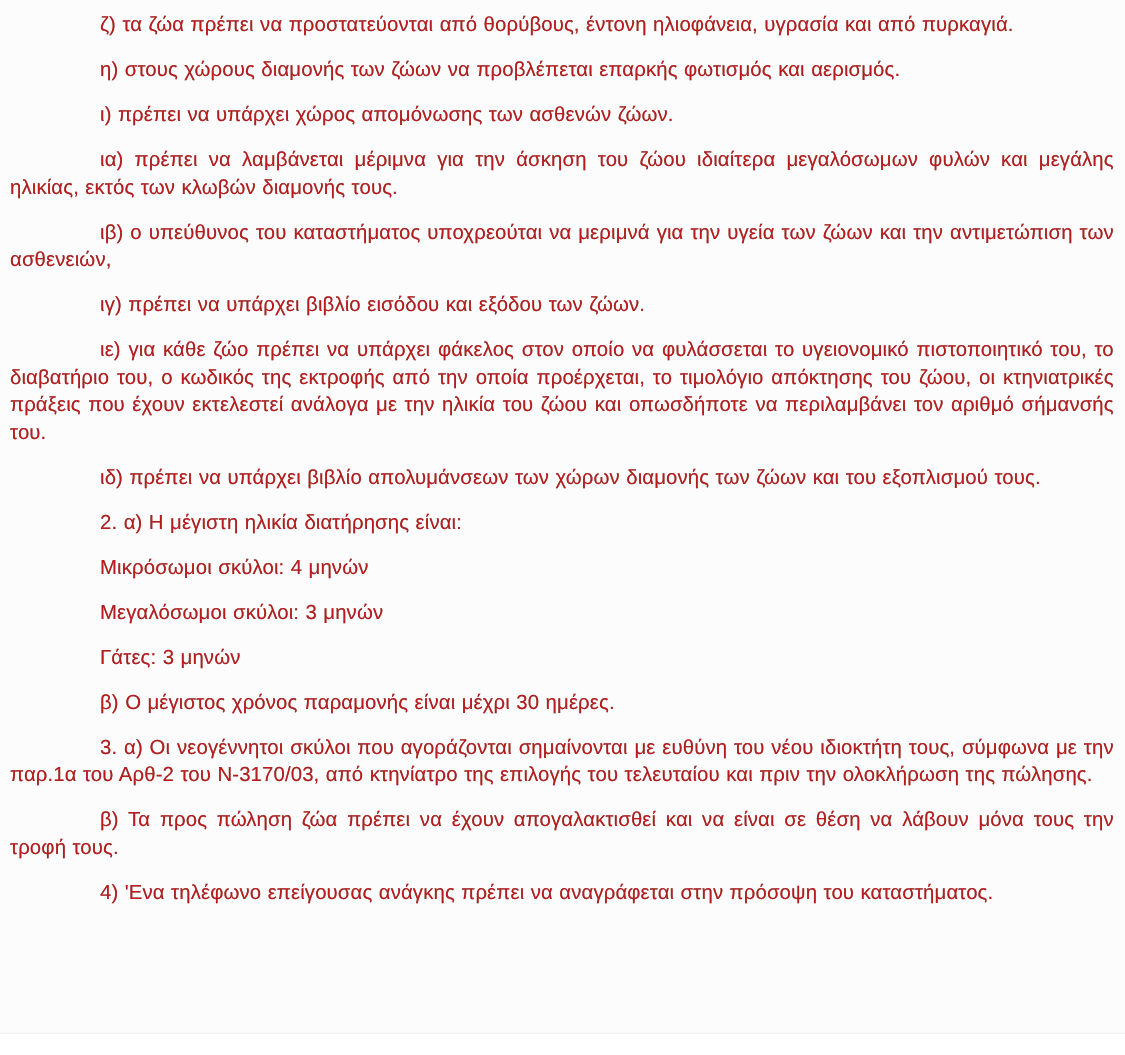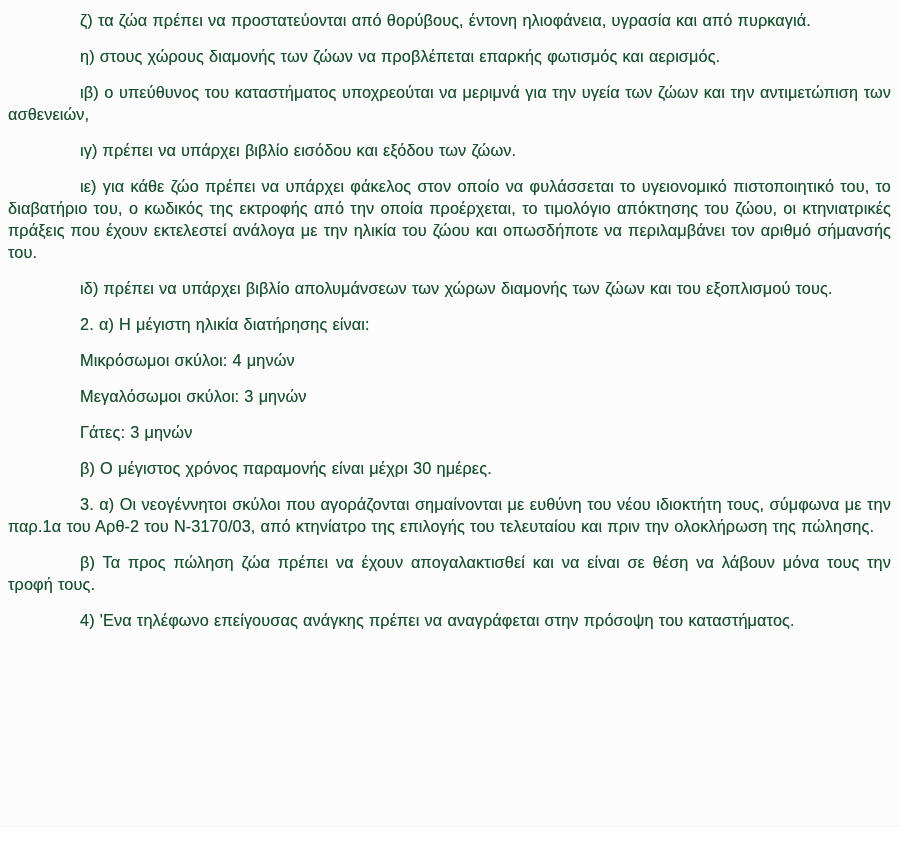--- a/index.html
+++ b/index.html
@@ -19,21 +19,21 @@
     width: 900px;
     height: 844px;
     background: #fcfcfc;
     box-sizing: border-box;
     padding: 9px 9px 0 8px;
   }
   .para {
     margin: 0 0 14px 0;
     font-size: 16.3px;
     line-height: 22px;
-    color: #14532d;
+    color: #b91c1c;
     text-align: justify;
     text-indent: 72px;
     letter-spacing: 0.1px;
     word-spacing: 0.5px;
     
     text-shadow: 0 0 0.4px rgba(60,60,60,0.55);
   }
   .page-edge {
     position: absolute;
     left: 0;
@@ -43,20 +43,22 @@
     background: #ffffff;
     border-top: 1px solid #f1f1f1;
   }
 </style>
 </head>
 <body>
 
 <div class="page">
   <p class="para">ζ) τα ζώα πρέπει να προστατεύονται από θορύβους, έντονη ηλιοφάνεια, υγρασία και από πυρκαγιά.</p>
   <p class="para">η) στους χώρους διαμονής των ζώων να προβλέπεται επαρκής φωτισμός και αερισμός.</p>
+  <p class="para">ι) πρέπει να υπάρχει χώρος απομόνωσης των ασθενών ζώων.</p>
+  <p class="para">ια) πρέπει να λαμβάνεται μέριμνα για την άσκηση του ζώου ιδιαίτερα μεγαλόσωμων φυλών και μεγάλης ηλικίας, εκτός των κλωβών διαμονής τους.</p>
   <p class="para">ιβ) ο υπεύθυνος του καταστήματος υποχρεούται να μεριμνά για την υγεία των ζώων και την αντιμετώπιση των ασθενειών,</p>
   <p class="para">ιγ) πρέπει να υπάρχει βιβλίο εισόδου και εξόδου των ζώων.</p>
   <p class="para">ιε) για κάθε ζώο πρέπει να υπάρχει φάκελος στον οποίο να φυλάσσεται το υγειονομικό πιστοποιητικό του, το διαβατήριο του, ο κωδικός της εκτροφής από την οποία προέρχεται, το τιμολόγιο απόκτησης του ζώου, οι κτηνιατρικές πράξεις που έχουν εκτελεστεί ανάλογα με την ηλικία του ζώου και οπωσδήποτε να περιλαμβάνει τον αριθμό σήμανσής του.</p>
   <p class="para">ιδ) πρέπει να υπάρχει βιβλίο απολυμάνσεων των χώρων διαμονής των ζώων και του εξοπλισμού τους.</p>
   <p class="para">2. α) Η μέγιστη ηλικία διατήρησης είναι:</p>
   <p class="para">Μικρόσωμοι σκύλοι: 4 μηνών</p>
   <p class="para">Μεγαλόσωμοι σκύλοι: 3 μηνών</p>
   <p class="para">Γάτες: 3 μηνών</p>
   <p class="para">β) Ο μέγιστος χρόνος παραμονής είναι μέχρι 30 ημέρες.</p>
   <p class="para">3. α) Οι νεογέννητοι σκύλοι που αγοράζονται σημαίνονται με ευθύνη του νέου ιδιοκτήτη τους, σύμφωνα με την παρ.1α του Αρθ-2 του Ν-3170/03, από κτηνίατρο της επιλογής του τελευταίου και πριν την ολοκλήρωση της πώλησης.</p>

